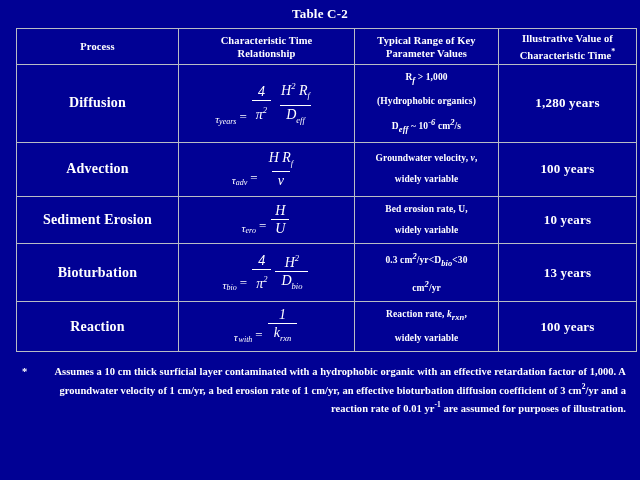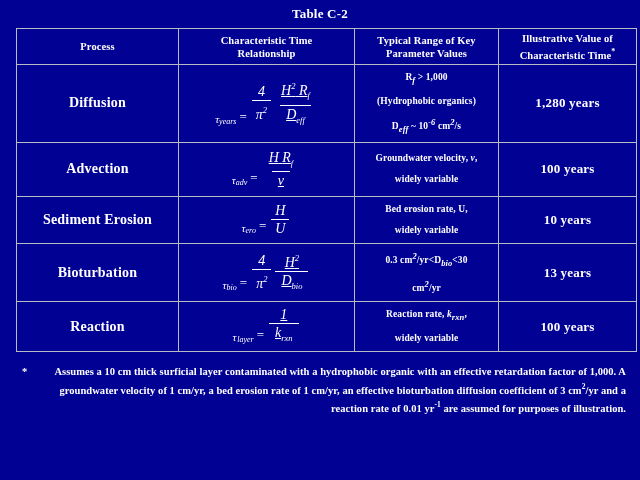--- a/index.html
+++ b/index.html
@@ -133,21 +133,21 @@
     font-style: italic;
     line-height: 15px;
   }
   .frac .den {
     border-top: 1.4px solid #ffffff;
     padding: 1px 4px 0 4px;
     font-size: 14px;
     font-style: italic;
     line-height: 16px;
   }
-  .frac.wide .num, .frac.wide .den { padding-left: 6px; padding-right: 6px; text-decoration: underline; }
+  .frac.wide .num, .frac.wide .den { padding-left: 6px; padding-right: 6px; }
   sup.sm { font-size: 8.5px; vertical-align: super; font-style: italic; }
   sub.sm { font-size: 8.5px; vertical-align: sub; font-style: italic; }
   .upr { font-style: normal; }
 
   
   .footnote {
     position: absolute;
     left: 22px;
     top: 365px;
     width: 604px;
@@ -286,21 +286,21 @@
         <span><span>0.3 cm</span><sup class="sm upr">2</sup><span>/yr&lt;</span><span>D</span><sub class="sm upr">bio</sub><span>&lt;30</span></span><br>
         <span><span>cm</span><sup class="sm upr">2</sup><span>/yr</span></span>
       </td>
       <td class="val">13 years</td>
     </tr>
 
     <tr class="r-rxn">
       <td class="proc">Reaction</td>
       <td class="eqn">
         <span class="eq">
-          <span class="lhs"><span>τ</span> <span class="sub">layer</span></span>
+          <span class="lhs"><span>τ</span> <span class="sub">with</span></span>
           <span class="eqsign">=</span>
           <span class="frac wide">
             <span class="num">1</span>
             <span class="den"><span>k</span><sub class="sm">rxn</sub></span>
           </span>
         </span>
       </td>
       <td class="param">
         <span><span>Reaction rate, </span><i>k</i><sub class="sm">rxn</sub><span>,</span></span><br>
         <span>widely variable</span>

